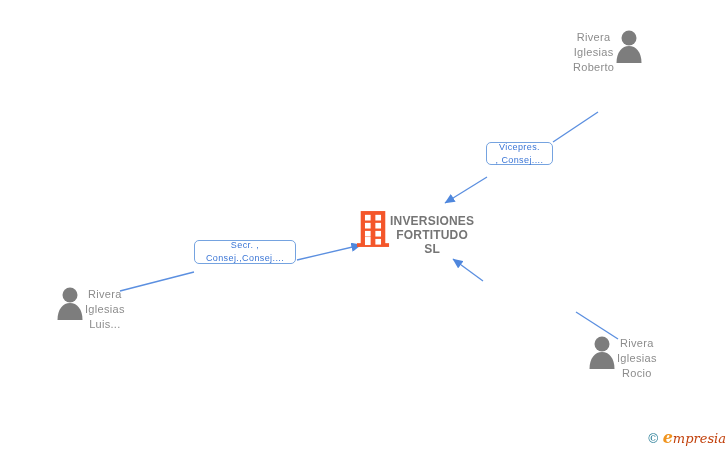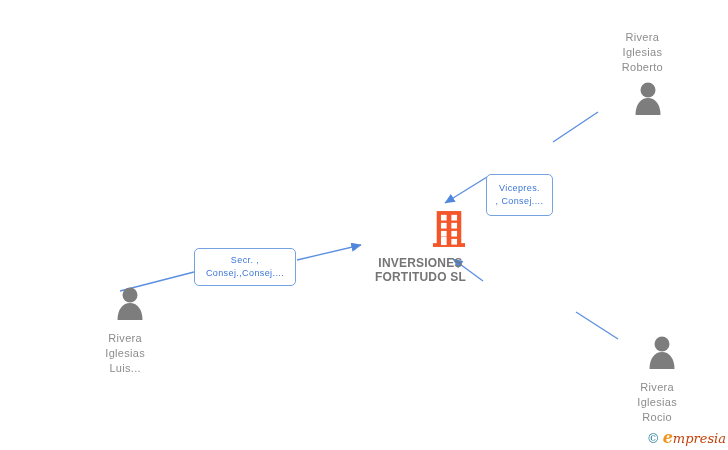--- a/index.html
+++ b/index.html
@@ -1,21 +1,21 @@
 <!DOCTYPE html>
 <html><head>
 <meta charset="utf-8">
 <style>
   html,body { margin:0; padding:0; }
   body { font-family:"Liberation Sans", sans-serif; background:#ffffff; }
   .canvas {
     position:relative; width:728px; height:450px; background:#ffffff; overflow:hidden;
   }
   .edges-layer { position:absolute; left:0; top:0; width:728px; height:450px; pointer-events:none; }
-  .node { position:absolute; display:flex; flex-direction:column; align-items:flex-end; cursor:pointer; }
+  .node { position:absolute; display:flex; flex-direction:row; align-items:flex-start; cursor:pointer; }
   .node .gap { height:7px; }
   .person-name {
     font-size:11px; color:#8c8c8c; text-align:center;
     white-space:pre-line; line-height:15px; letter-spacing:0.3px;
   }
   .company-name {
     font-size:12px; font-weight:bold; color:#757575; text-align:center;
     white-space:pre-line; line-height:14px; letter-spacing:0.2px; margin-top:4px;
   }
   .edge-label {
@@ -105,26 +105,26 @@
         <rect x="9.5" y="22" width="6" height="6" fill="#ffffff"></rect>
         <rect x="20.5" y="22" width="6" height="6" fill="#ffffff"></rect>
         <rect x="20.5" y="30.5" width="6" height="6" fill="#ffffff"></rect>
         <rect x="9.5" y="28.5" width="6" height="8.5" fill="#ffffff"></rect>
       </svg>
     </span>
     <div class="company-name">INVERSIONES
 FORTITUDO SL</div>
   </div>
 
-  <div class="edge-label" style="left:486px; top:142px; width:67px; height:42px;margin-top:32px;">
+  <div class="edge-label" style="left:486px; top:142px; width:67px; height:23px;">
     <span>Vicepres.
 , Consej....</span>
   </div>
 
-  <div class="edge-label" style="left:194px; top:248px; width:102px; height:38px;">
+  <div class="edge-label" style="left:194px; top:240px; width:102px; height:24px;">
     <span>Secr. ,
 Consej.,Consej....</span>
   </div>
 
 
   <div class="logo">
     <span class="copy">©</span>
     <span class="brand"><span class="brand-e">e</span><span class="brand-rest">mpresia</span></span>
   </div>
 

